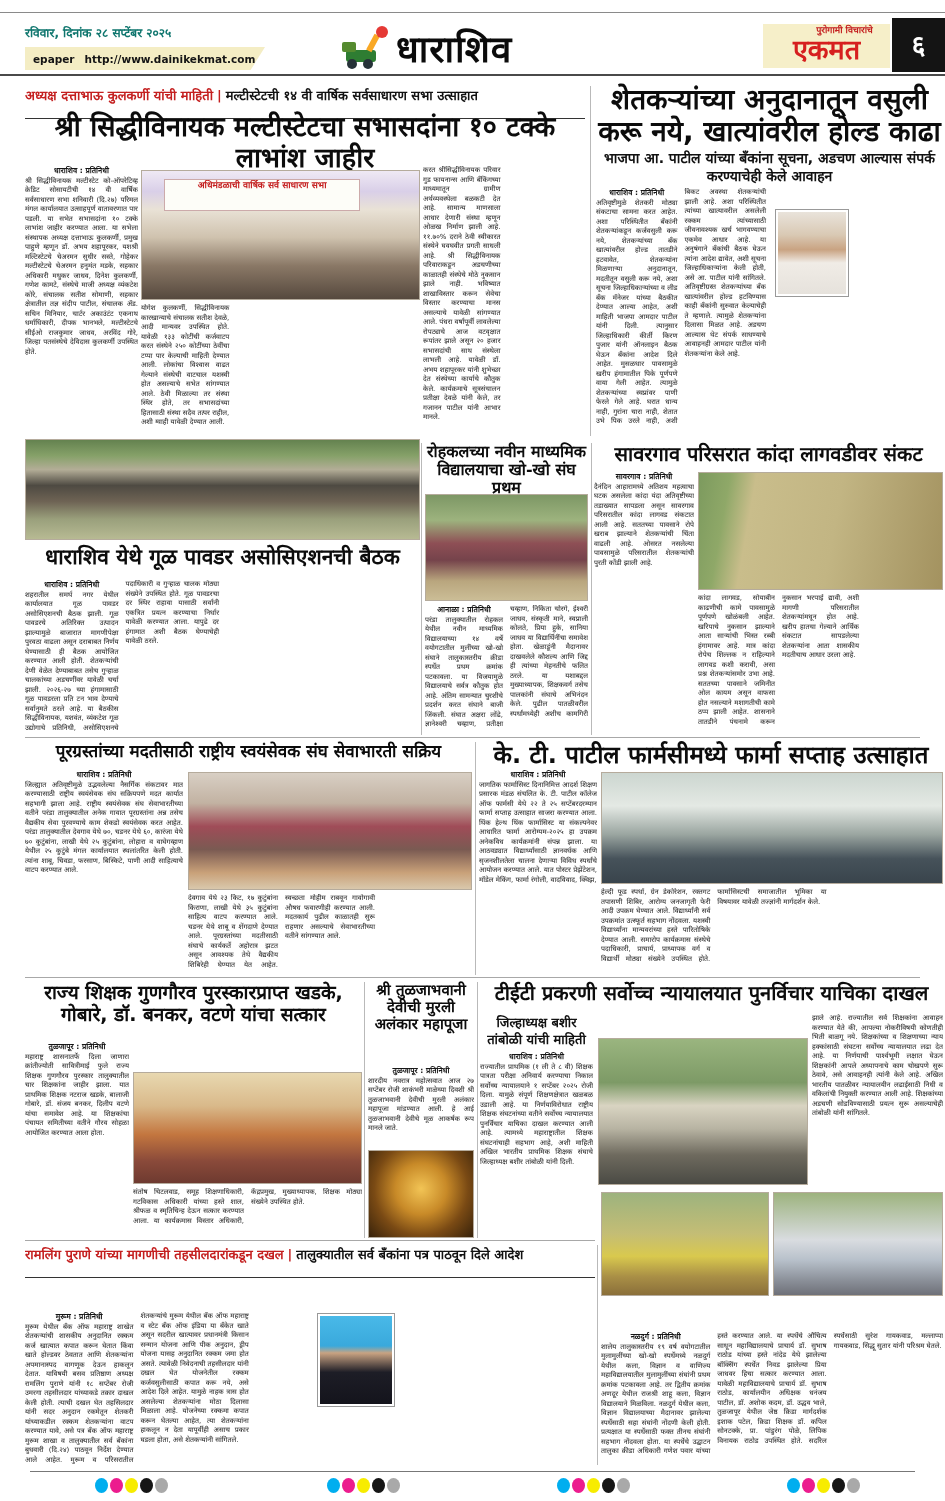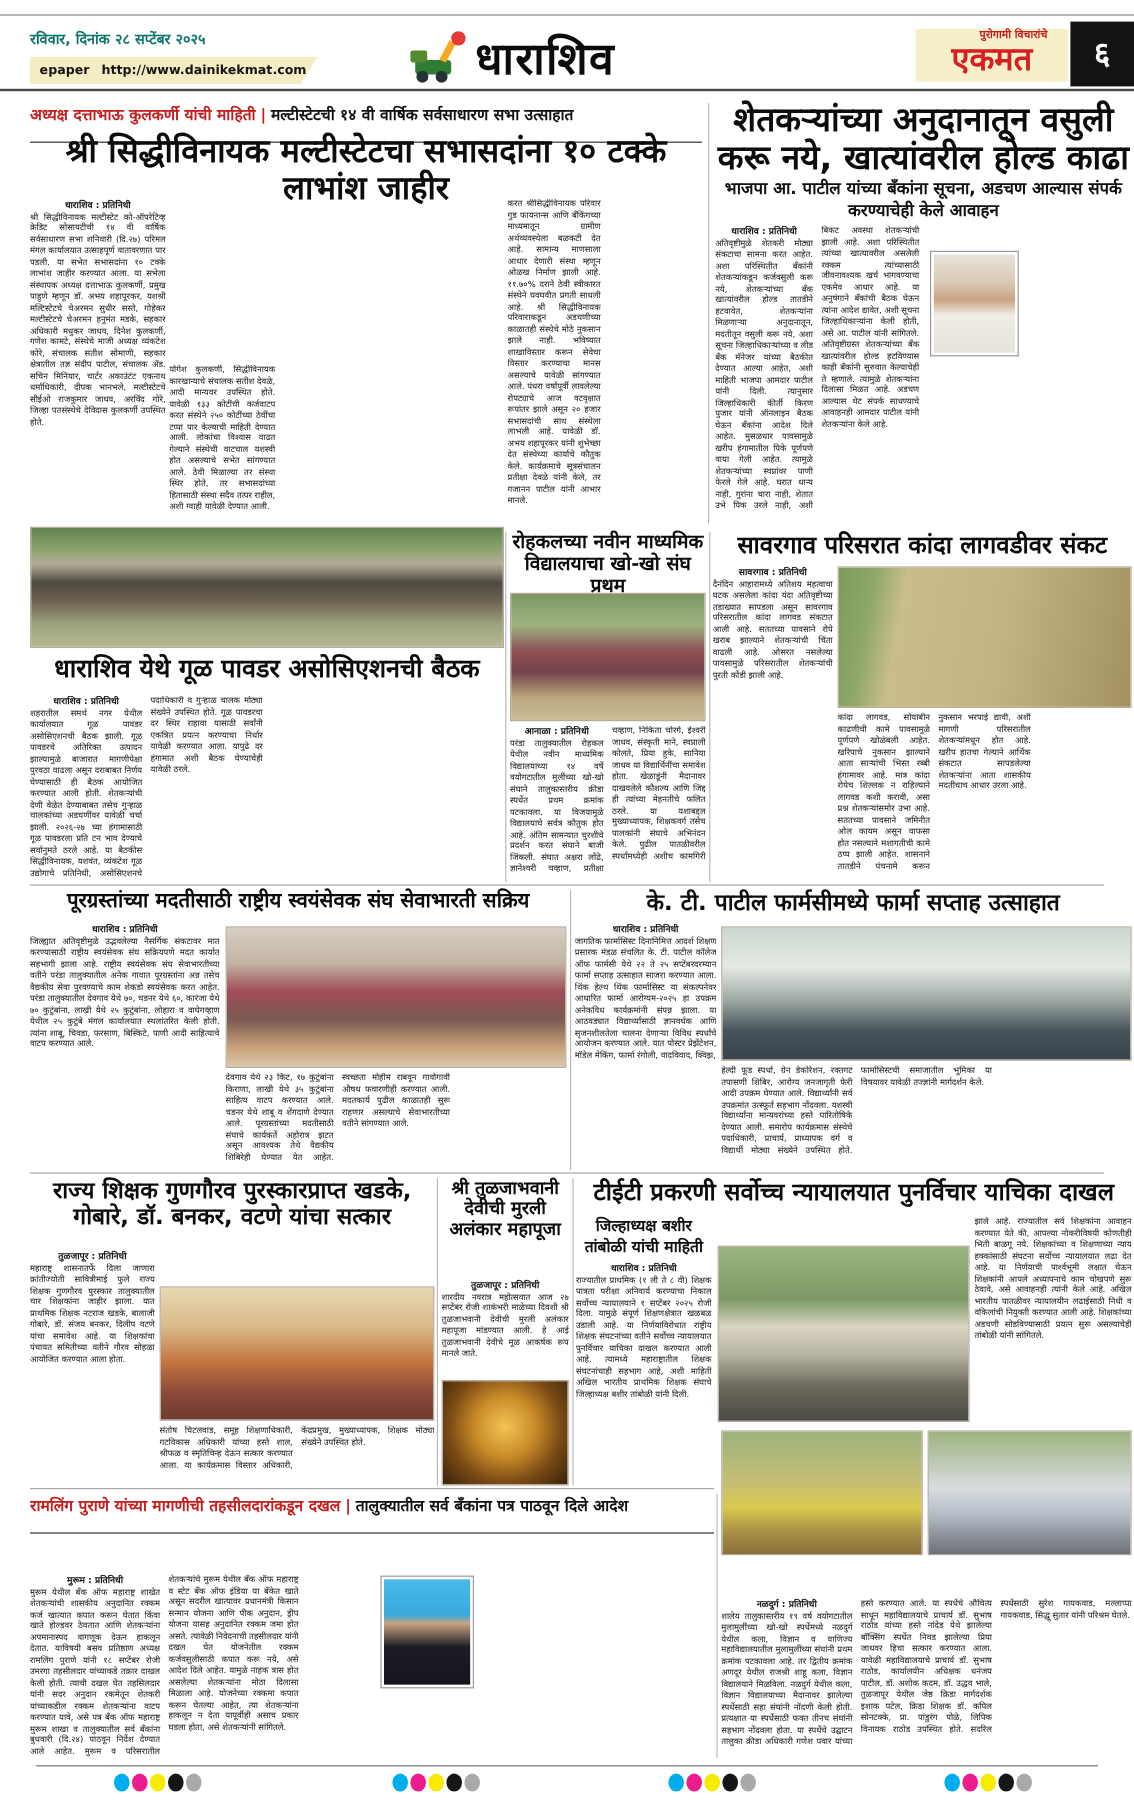--- a/index.html
+++ b/index.html
@@ -72,20 +72,23 @@
   <div class="abs pgbox" style="left:892px;top:18px;width:53px;height:54px;line-height:54px">६</div>
   <div class="abs hr" style="left:0;top:74px;width:945px;height:2px;background:#4a4a4a"></div>
 
   <div class="abs kicker" style="left:25px;top:86px;width:560px">
     <span class="red">अध्यक्ष दत्ताभाऊ कुलकर्णी यांची माहिती</span><span class="sep">|</span><span>मल्टीस्टेटची १४ वी वार्षिक सर्वसाधारण सभा उत्साहात</span>
   </div>
   <div class="abs hl" style="left:25px;top:112px;width:560px;font-size:27px">श्री सिद्धीविनायक मल्टीस्टेटचा सभासदांना १० टक्के लाभांश जाहीर</div>
   <div class="abs" style="left:25px;top:166px;width:113px;height:270px">
     <div class="flow"><b class="dateline">धाराशिव : प्रतिनिधी</b><span>श्री सिद्धीविनायक मल्टीस्टेट को-ऑपरेटिव्ह क्रेडिट सोसायटीची १४ वी वार्षिक सर्वसाधारण सभा शनिवारी (दि.२७) परिमल मंगल कार्यालयात उत्साहपूर्ण वातावरणात पार पडली. या सभेत सभासदांना १० टक्के लाभांश जाहीर करण्यात आला. या सभेला संस्थापक अध्यक्ष दत्ताभाऊ कुलकर्णी, प्रमुख पाहुणे म्हणून डॉ. अभय शहापूरकर, यशश्री मल्टिस्टेटचे चेअरमन सुधीर सस्ते, गोहेकर मल्टीस्टेटचे चेअरमन हनुमंत मडके, सहकार अधिकारी मधुकर जाधव, दिनेश कुलकर्णी, गणेश कामटे, संस्थेचे माजी अध्यक्ष व्यंकटेश कोरे, संचालक सतीश सोमाणी, सहकार क्षेत्रातील तज्ञ संदीप पाटील, संचालक ॲड. सचिन मिनियार, चार्टर अकाउंटंट एकनाथ धर्माधिकारी, दीपक भानभले, मल्टीस्टेटचे सीईओ राजकुमार जाधव, अरविंद गोरे, जिल्हा पतसंस्थेचे देविदास कुलकर्णी उपस्थित होते.</span></div>
   </div>
+  <div class="photo ph-stage" style="left:141px;top:170px;width:279px;height:130px">
+    <div class="ph-banner">अधिमंडळाची वार्षिक सर्व साधारण सभा</div>
+  </div>
   <div class="abs" style="left:141px;top:304px;width:279px;height:132px">
     <div class="flow cols3">योगेश कुलकर्णी, सिद्धीविनायक कारखान्याचे संचालक सतीश देवळे, आदी मान्यवर उपस्थित होते. यावेळी १३३ कोटींची कर्जवाटप करत संस्थेने २५० कोटींच्या ठेवींचा टप्पा पार केल्याची माहिती देण्यात आली. लोकांचा विश्वास वाढत गेल्याने संस्थेची वाटचाल यशस्वी होत असल्याचे सभेत सांगण्यात आले. ठेवी मिळाल्या तर संस्था स्थिर होते, तर सभासदांच्या हितासाठी संस्था सदैव तत्पर राहील, अशी ग्वाही यावेळी देण्यात आली.</div>
   </div>
   <div class="abs" style="left:423px;top:166px;width:162px;height:270px">
     <div class="flow cols2">करत श्रीसिद्धीविनायक परिवार गुड फायनान्स आणि बँकिंगच्या माध्यमातून ग्रामीण अर्थव्यवस्थेला बळकटी देत आहे. सामान्य माणसाला आधार देणारी संस्था म्हणून ओळख निर्माण झाली आहे. ११.७०% दराने ठेवी स्वीकारत संस्थेने घवघवीत प्रगती साधली आहे. श्री सिद्धीविनायक परिवाराकडून अडचणीच्या काळातही संस्थेचे मोठे नुकसान झाले नाही. भविष्यात शाखाविस्तार करून सेवेचा विस्तार करण्याचा मानस असल्याचे यावेळी सांगण्यात आले. पंधरा वर्षांपूर्वी लावलेल्या रोपट्याचे आज वटवृक्षात रूपांतर झाले असून २० हजार सभासदांची साथ संस्थेला लाभली आहे. यावेळी डॉ. अभय शहापूरकर यांनी शुभेच्छा देत संस्थेच्या कार्याचे कौतुक केले. कार्यक्रमाचे सूत्रसंचालन प्रतीक्षा देवळे यांनी केले, तर गजानन पाटील यांनी आभार मानले.</div>
   </div>
   <div class="photo ph-lawn" style="left:25px;top:439px;width:395px;height:101px"></div>
 
   <div class="abs vr" style="left:590px;top:86px;height:350px"></div>
   <div class="abs hl" style="left:596px;top:84px;width:347px;font-size:28px">शेतकऱ्यांच्या अनुदानातून वसुली करू नये, खात्यांवरील होल्ड काढा</div>
@@ -123,21 +126,21 @@
 
   <div class="abs hl" style="left:25px;top:742px;width:447px;font-size:17px">पूरग्रस्तांच्या मदतीसाठी राष्ट्रीय स्वयंसेवक संघ सेवाभारती सक्रिय</div>
   <div class="abs" style="left:25px;top:770px;width:158px;height:205px">
     <div class="flow"><b class="dateline">धाराशिव : प्रतिनिधी</b><span>जिल्ह्यात अतिवृष्टीमुळे उद्भवलेल्या नैसर्गिक संकटावर मात करण्यासाठी राष्ट्रीय स्वयंसेवक संघ सक्रियपणे मदत कार्यात सहभागी झाला आहे. राष्ट्रीय स्वयंसेवक संघ सेवाभारतीच्या वतीने परंडा तालुक्यातील अनेक गावात पूरग्रस्तांना अन्न तसेच वैद्यकीय सेवा पुरवण्याचे काम शेकडो स्वयंसेवक करत आहेत. परंडा तालुक्यातील देवगाव येथे ७०, चडनर येथे ६०, कारंजा येथे ७० कुटुंबांना, लाखी येथे २५ कुटुंबांना, लोहारा व वाघेगव्हाण येथील २५ कुटुंबे मंगल कार्यालयात स्थलांतरित केली होती. त्यांना शाबू, चिवडा, फरसाण, बिस्किटे, पाणी आदी साहित्याचे वाटप करण्यात आले.</span></div>
   </div>
   <div class="photo ph-relief" style="left:188px;top:772px;width:284px;height:118px"></div>
   <div class="abs" style="left:188px;top:894px;width:284px;height:81px">
     <div class="flow cols3">देवगाव येथे २३ किट, १७ कुटुंबांना किराणा, लाखी येथे ३५ कुटुंबांना साहित्य वाटप करण्यात आले. चडनर येथे शाबू व शेंगदाणे देण्यात आले. पूरग्रस्तांच्या मदतीसाठी संघाचे कार्यकर्ते अहोरात्र झटत असून आवश्यक तेथे वैद्यकीय शिबिरेही घेण्यात येत आहेत. स्वच्छता मोहीम राबवून गावोगावी औषध फवारणीही करण्यात आली. मदतकार्य पुढील काळातही सुरू राहणार असल्याचे सेवाभारतीच्या वतीने सांगण्यात आले.</div>
   </div>
 
-  <div class="abs hl" style="left:479px;top:742px;width:464px;font-size:19px">के. टी. पाटील फार्मसीमध्ये फार्मा सप्ताह उत्साहात</div>
+  <div class="abs hl" style="left:479px;top:742px;width:464px;font-size:24px">के. टी. पाटील फार्मसीमध्ये फार्मा सप्ताह उत्साहात</div>
   <div class="abs" style="left:479px;top:770px;width:118px;height:205px">
     <div class="flow"><b class="dateline">धाराशिव : प्रतिनिधी</b><span>जागतिक फार्मासिस्ट दिनानिमित्त आदर्श शिक्षण प्रसारक मंडळ संचलित के. टी. पाटील कॉलेज ऑफ फार्मसी येथे २२ ते २५ सप्टेंबरदरम्यान फार्मा सप्ताह उत्साहात साजरा करण्यात आला. थिंक हेल्थ थिंक फार्मासिस्ट या संकल्पनेवर आधारित फार्मा आरोग्यम-२०२५ हा उपक्रम अनेकविध कार्यक्रमांनी संपन्न झाला. या आठवड्यात विद्यार्थ्यांसाठी ज्ञानवर्धक आणि सृजनशीलतेला चालना देणाऱ्या विविध स्पर्धांचे आयोजन करण्यात आले. यात पोस्टर प्रेझेंटेशन, मॉडेल मेकिंग, फार्मा रंगोली, वादविवाद, क्विझ,</span></div>
   </div>
   <div class="photo ph-pharma" style="left:601px;top:772px;width:342px;height:112px"></div>
   <div class="abs" style="left:601px;top:888px;width:342px;height:87px">
     <div class="flow cols3">हेल्दी फूड स्पर्धा, ग्रेन डेकोरेशन, रक्तगट तपासणी शिबिर, आरोग्य जनजागृती फेरी आदी उपक्रम घेण्यात आले. विद्यार्थ्यांनी सर्व उपक्रमांत उत्स्फूर्त सहभाग नोंदवला. यशस्वी विद्यार्थ्यांना मान्यवरांच्या हस्ते पारितोषिके देण्यात आली. समारोप कार्यक्रमास संस्थेचे पदाधिकारी, प्राचार्य, प्राध्यापक वर्ग व विद्यार्थी मोठ्या संख्येने उपस्थित होते. फार्मासिस्टची समाजातील भूमिका या विषयावर यावेळी तज्ज्ञांनी मार्गदर्शन केले.</div>
   </div>
 
   <div class="abs hr" style="left:25px;top:977px;width:895px"></div>
   <div class="abs vr" style="left:364px;top:982px;height:256px"></div>

